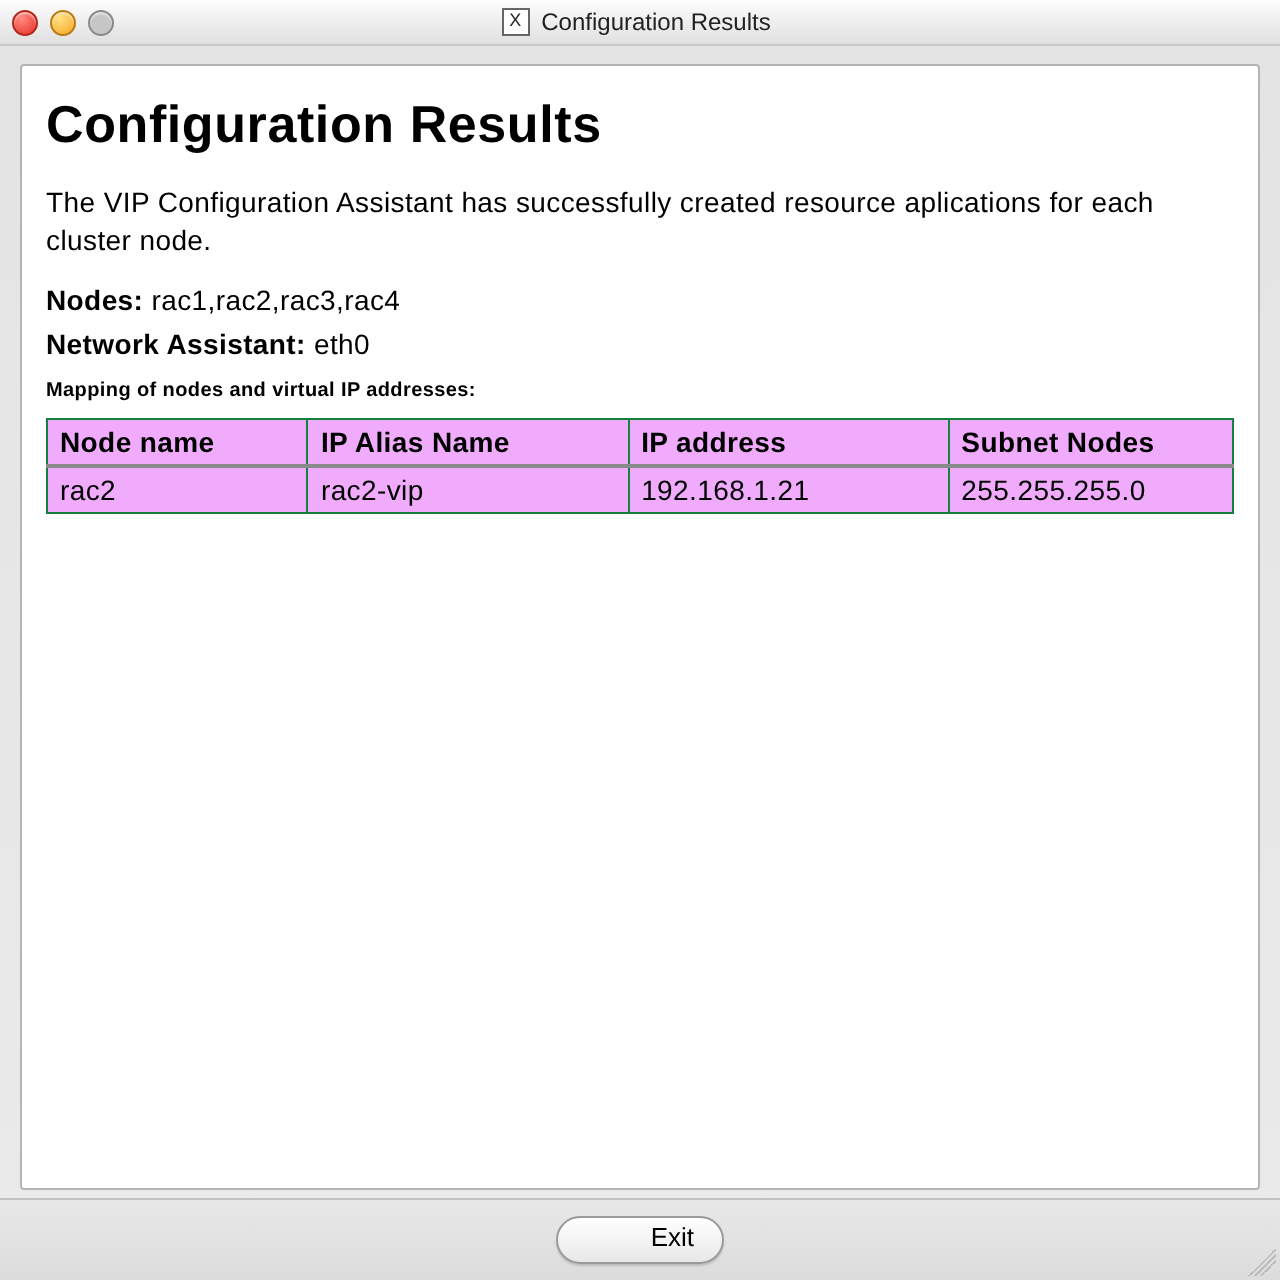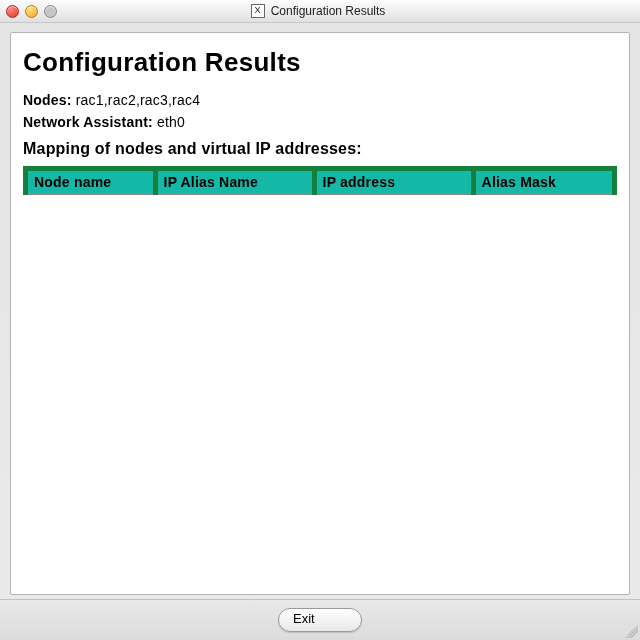--- a/index.html
+++ b/index.html
@@ -95,38 +95,38 @@
   }
 
   .kv {
     font-size: 14px;
     margin: 6px 0;
     letter-spacing: 0.2px;
   }
   .kv b { font-weight: bold; }
 
   .section-head {
-    font-size: 16px;
+    font-size: 10px;
     font-weight: bold;
     margin: 10px 0 8px 0;
     letter-spacing: 0.2px;
   }
 
   table.grid {
     width: 100%;
     border-collapse: collapse;
     font-size: 14px;
     letter-spacing: 0.2px;
   }
   table.grid th, table.grid td {
-    border: 5px solid #15803d;
+    border: 1px solid #15803d;
     padding: 3px 6px;
     text-align: left;
     font-weight: normal;
-    background: #14b8a6;
+    background: #f0abfc;
   }
   table.grid th {
     font-weight: bold;
     border-bottom: 2px solid #8a8a8a;
   }
   table.grid tr th:first-child,
   table.grid tr td:first-child { width: 22%; }
   table.grid tr th:nth-child(2),
   table.grid tr td:nth-child(2) { width: 27%; }
   table.grid tr th:nth-child(3),
@@ -145,21 +145,21 @@
   }
   .btn {
     min-width: 54px;
     height: 22px;
     padding: 0 14px;
     border-radius: 12px;
     border: 1px solid #9a9a9a;
     background: linear-gradient(to bottom,#ffffff,#e8e8e8);
     font-size: 13px;
     line-height: 20px;
-    text-align: left;
+    text-align: right;
     box-shadow: 0 1px 0 #fff inset, 0 1px 1px rgba(0,0,0,0.15);
     cursor: pointer;
   }
 
   
   .grip {
     position: absolute;
     right: 2px; bottom: 2px;
     width: 14px; height: 14px;
     background:
@@ -184,43 +184,50 @@
       <span class="x-icon">X</span>
       <span>Configuration Results</span>
     </div>
     <div style="width:55px"></div>
   </div>
 
   <div class="content-area">
 
     <h1 class="page-title">Configuration Results</h1>
 
+    <p class="desc">The VIP Configuration Assistant has successfully created resource aplications for each cluster node.</p>
 
     <p class="kv">
       <b>Nodes:</b>
       <span>rac1,rac2,rac3,rac4</span>
     </p>
 
     <p class="kv">
       <b>Network Assistant:</b>
       <span>eth0</span>
     </p>
 
     <p class="section-head">Mapping of nodes and virtual IP addresses:</p>
 
     <table class="grid">
       <thead>
         <tr>
           <th>Node name</th>
           <th>IP Alias Name</th>
           <th>IP address</th>
-          <th>Alias Mask</th>
+          <th>Subnet Nodes</th>
         </tr>
       </thead>
       <tbody id="tbody">
+          <tr>
+            <td>rac2</td>
+            <td>rac2-vip</td>
+            <td>192.168.1.21</td>
+            <td>255.255.255.0</td>
+          </tr>
         </tbody>
     </table>
 
   </div>
 
   <div class="button-bar">
     <div class="btn">Exit</div>
   </div>
 
   <div class="grip"></div>

